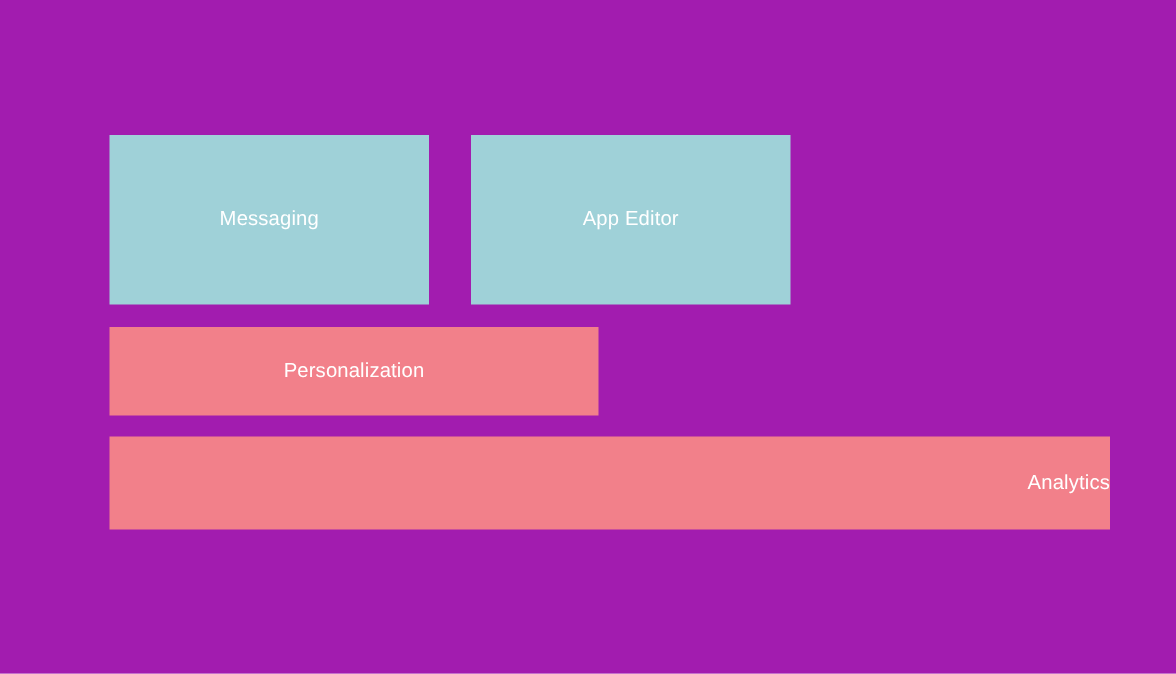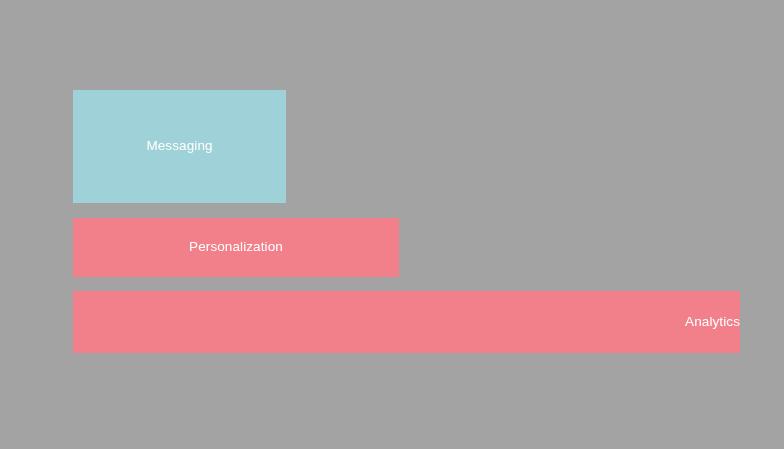--- a/index.html
+++ b/index.html
@@ -11,21 +11,21 @@
   body {
     width: 784px;
     height: 449px;
     font-family: "Liberation Sans", sans-serif;
     overflow: hidden;
   }
   #canvas {
     position: relative;
     width: 784px;
     height: 449px;
-    background: #a3a3a3;
+    background: #a21caf;
   }
   .stack {
     position: absolute;
     left: 73px;
     top: 90px;
     width: 667px;
   }
   .row {
     display: flex;
     width: 100%;
@@ -96,20 +96,23 @@
 <div id="canvas">
 
   <div class="stack">
 
     <div class="row row-top">
       <div class="cell cell-teal">
         <span>Messaging</span>
       </div>
       <div class="gutter"></div>
       <div class="gutter"></div>
+      <div class="cell cell-teal">
+        <span>App Editor</span>
+      </div>
     </div>
 
     <div class="row row-mid">
       <div class="cell cell-pink cell-a">
         <span>Personalization</span>
       </div>
       <div class="gutter"></div>
     </div>
 
     <div class="row row-bottom">

